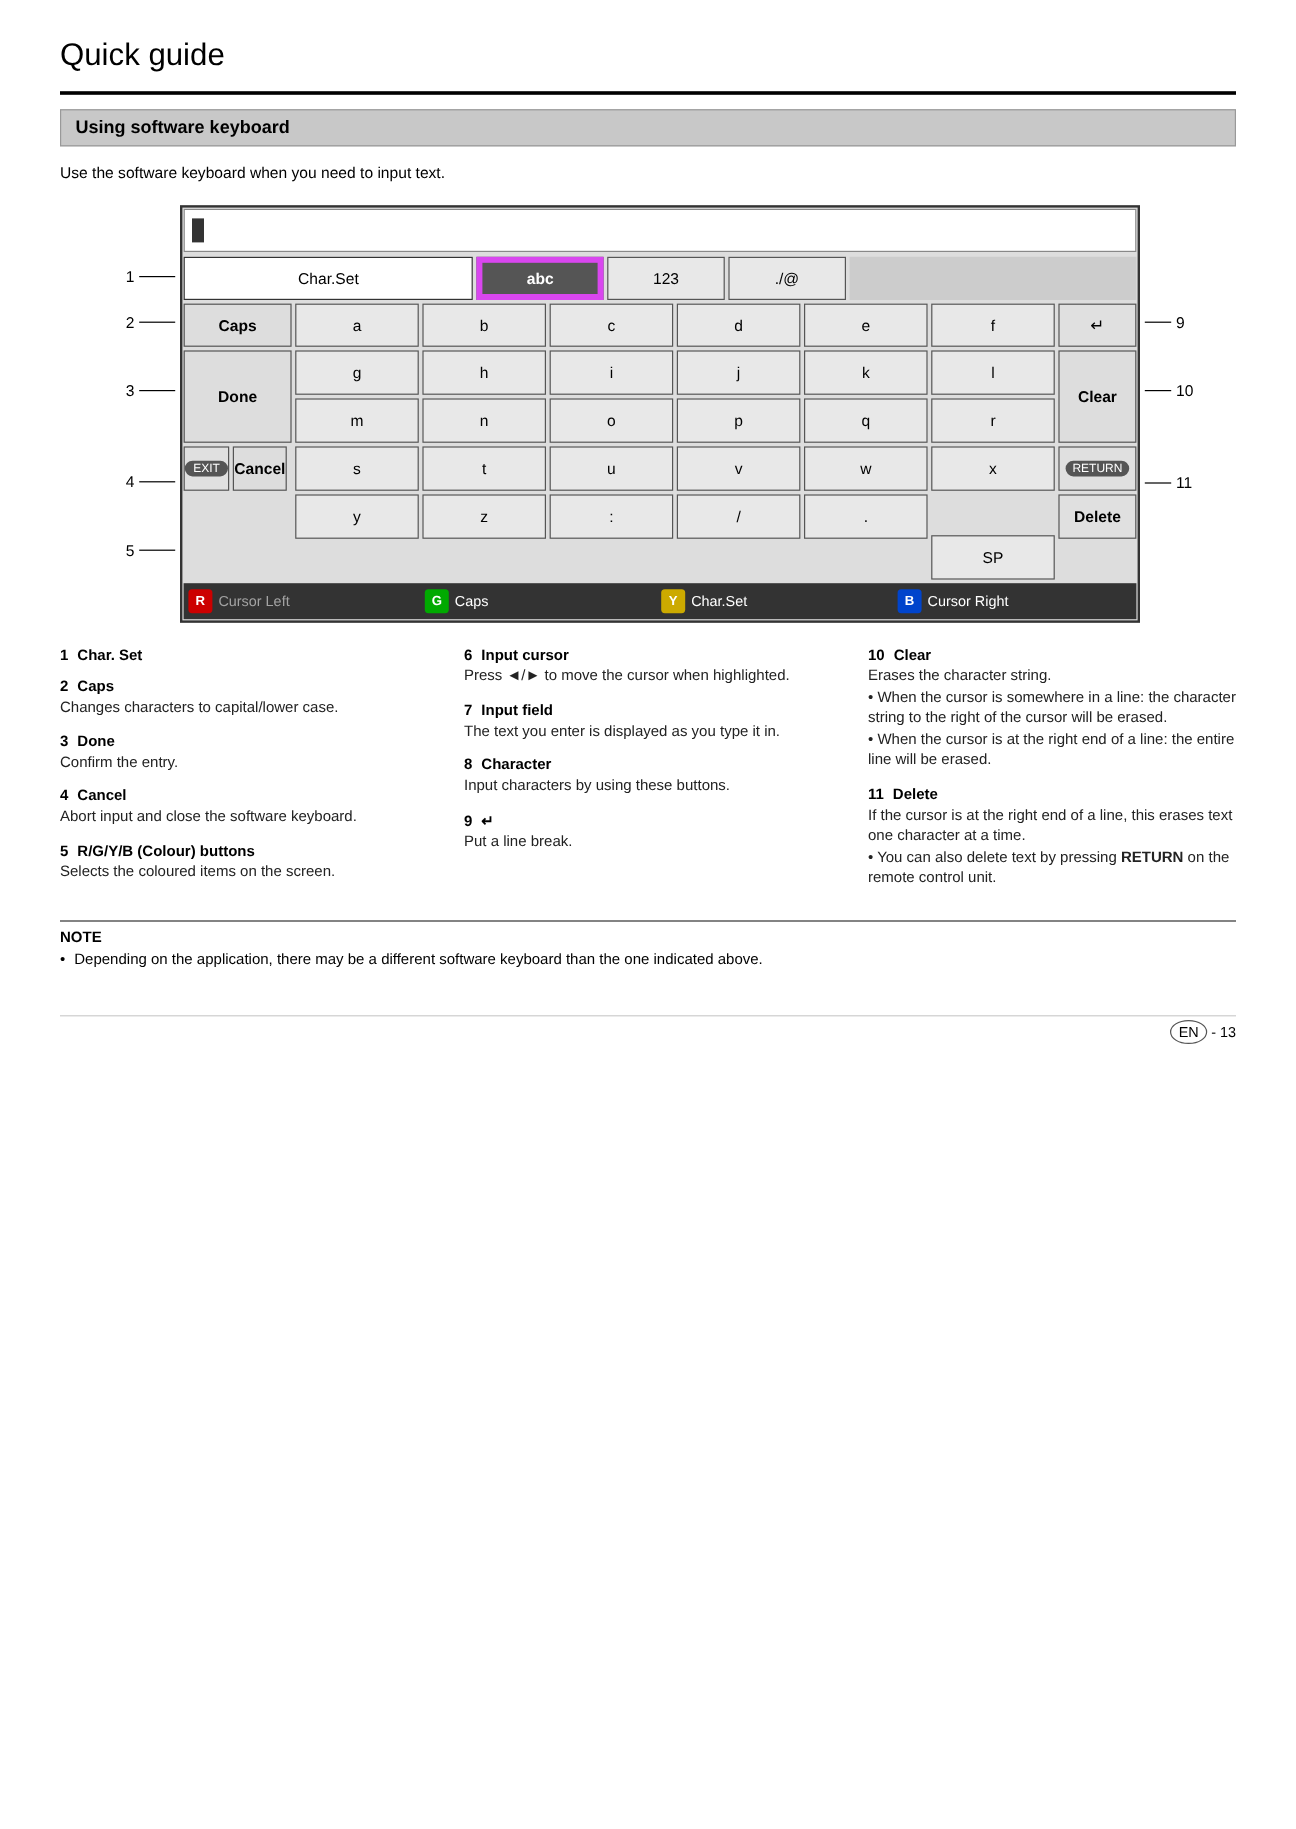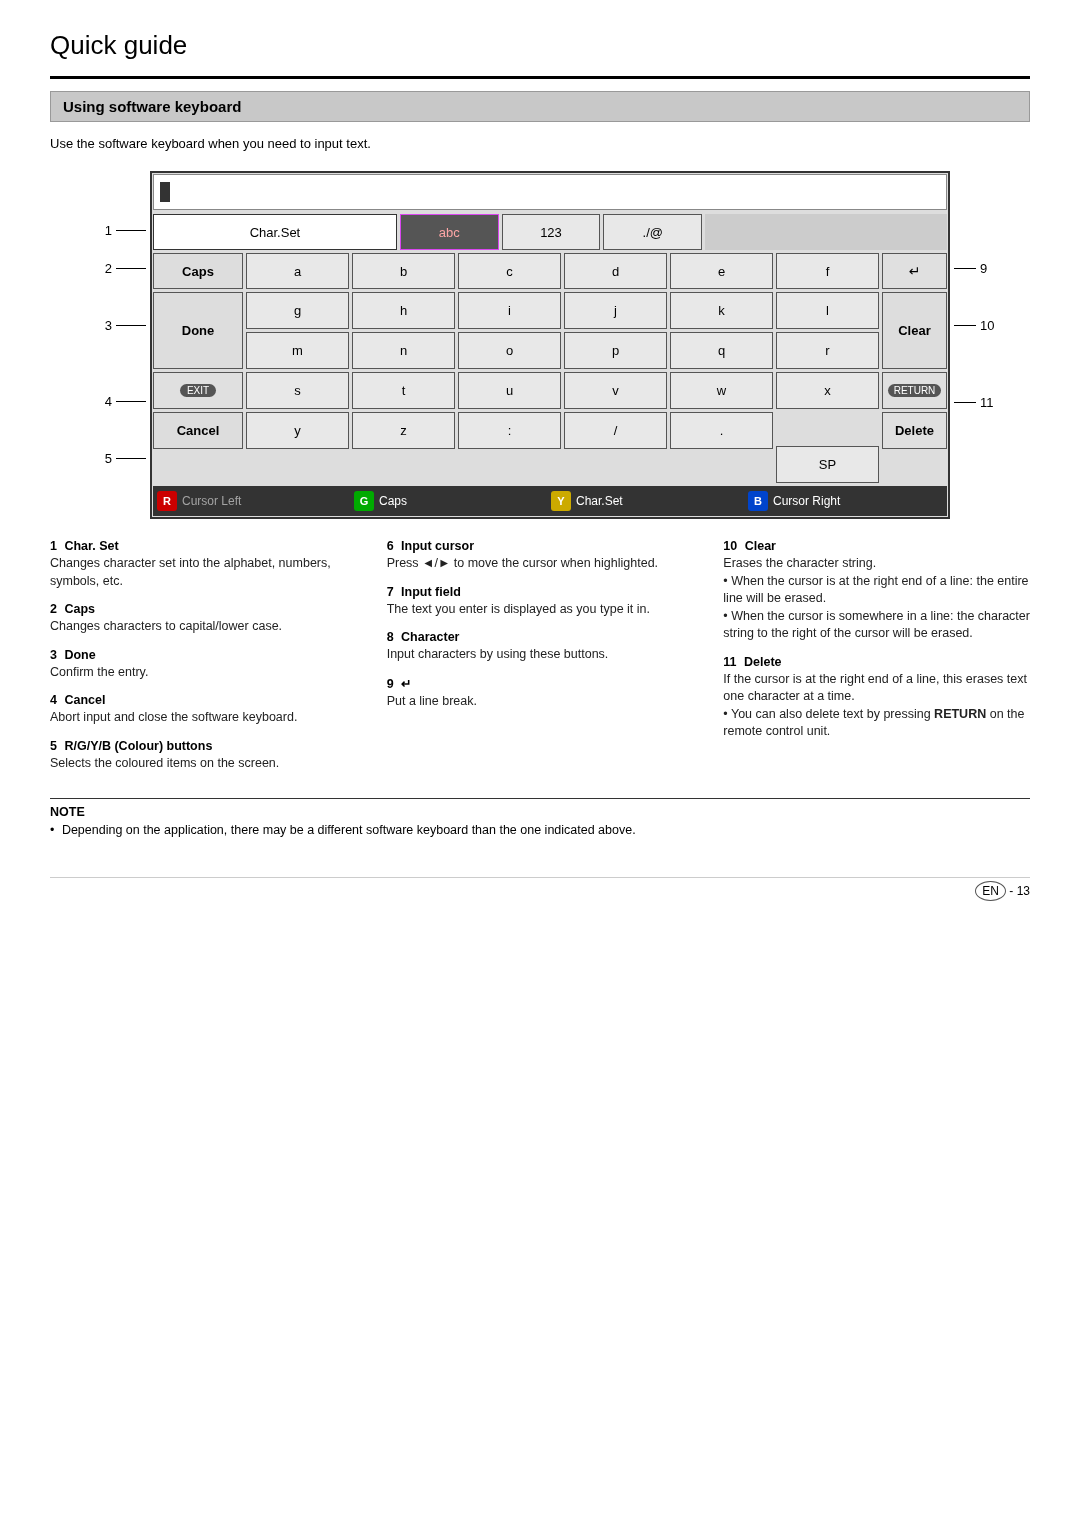--- a/index.html
+++ b/index.html
@@ -116,21 +116,21 @@
   </div>
 
   <div style="flex:1; border:2px solid #333; background:#ddd; padding:1px;">
 
     <div style="background:#fff; border:1px solid #888; height:36px; margin-bottom:4px; display:flex; align-items:center; padding:0 6px;">
       <span style="width:10px;height:20px;background:#333;display:inline-block;"></span>
     </div>
 
     <div style="display:flex; gap:3px; margin-bottom:3px;">
       <div style="flex:3; border:1px solid #333; background:#fff; display:flex; align-items:center; justify-content:center; height:36px; font-size:13px;">Char.Set</div>
-      <div style="flex:1.2; border:1px solid #d946ef; background:#555; color:#fca5a5; display:flex; align-items:center; justify-content:center; height:36px; font-size:13px;">abc</div>
+      <div style="flex:1.2; border:5px solid #d946ef; background:#555; color:#ffffff; display:flex; align-items:center; justify-content:center; height:36px; font-size:13px;font-weight:bold;">abc</div>
       <div style="flex:1.2; border:1px solid #555; background:#e8e8e8; display:flex; align-items:center; justify-content:center; height:36px; font-size:13px;">123</div>
       <div style="flex:1.2; border:1px solid #555; background:#e8e8e8; display:flex; align-items:center; justify-content:center; height:36px; font-size:13px;">./@</div>
       <div style="flex:3; background:#ccc;"></div>
     </div>
 
     <div style="display:flex; gap:3px; margin-bottom:3px;">
       <div style="width:90px; border:1px solid #555; background:#ddd; display:flex; align-items:center; justify-content:center; height:36px; font-size:13px; font-weight:bold;">Caps</div>
       <div style="flex:1; border:1px solid #555; background:#e8e8e8; display:flex; align-items:center; justify-content:center; height:36px; font-size:13px;">a</div>
       <div style="flex:1; border:1px solid #555; background:#e8e8e8; display:flex; align-items:center; justify-content:center; height:36px; font-size:13px;">b</div>
       <div style="flex:1; border:1px solid #555; background:#e8e8e8; display:flex; align-items:center; justify-content:center; height:36px; font-size:13px;">c</div>
@@ -161,21 +161,21 @@
           <div style="flex:1; border:1px solid #555; background:#e8e8e8; display:flex; align-items:center; justify-content:center; height:37px; font-size:13px;">q</div>
           <div style="flex:1; border:1px solid #555; background:#e8e8e8; display:flex; align-items:center; justify-content:center; height:37px; font-size:13px;">r</div>
         </div>
       </div>
 
       <div style="width:65px; border:1px solid #555; background:#ddd; display:flex; align-items:center; justify-content:center; height:77px; font-size:13px; font-weight:bold;">Clear</div>
     </div>
 
     <div style="display:flex; gap:3px; margin-bottom:3px;">
 
-      <div style="width:90px; display:flex; flex-direction:column; gap:3px;">
+      <div style="width:90px; display:flex; flex-direction:row; gap:3px;">
         <div style="border:1px solid #555; background:#e0e0e0; display:flex; align-items:center; justify-content:center; height:37px; font-size:11px; gap:4px;">
           <span style="background:#555; color:#fff; border-radius:10px; padding:1px 7px; font-size:10px;">EXIT</span>
         </div>
         <div style="border:1px solid #555; background:#ddd; display:flex; align-items:center; justify-content:center; height:37px; font-size:13px; font-weight:bold;">Cancel</div>
       </div>
 
       <div style="flex:1; display:flex; flex-direction:column; gap:3px;">
         <div style="display:flex; gap:3px;">
           <div style="flex:1; border:1px solid #555; background:#e8e8e8; display:flex; align-items:center; justify-content:center; height:37px; font-size:13px;">s</div>
           <div style="flex:1; border:1px solid #555; background:#e8e8e8; display:flex; align-items:center; justify-content:center; height:37px; font-size:13px;">t</div>
@@ -244,21 +244,20 @@
 
 <style>
 </style>
 
 <div class="descriptions" style="margin-top:20px;">
 
   <div>
     <div class="desc-item">
       <span class="desc-num">1</span>
       <span class="desc-title">Char. Set</span>
-      <div class="desc-body">Changes character set into the alphabet, numbers, symbols, etc.</div>
     </div>
     <div class="desc-item">
       <span class="desc-num">2</span>
       <span class="desc-title">Caps</span>
       <div class="desc-body">Changes characters to capital/lower case.</div>
     </div>
     <div class="desc-item">
       <span class="desc-num">3</span>
       <span class="desc-title">Done</span>
       <div class="desc-body">Confirm the entry.</div>
@@ -298,22 +297,22 @@
     </div>
   </div>
 
   <div>
     <div class="desc-item">
       <span class="desc-num">10</span>
       <span class="desc-title">Clear</span>
       <div class="desc-body">
         Erases the character string.
         <ul>
+          <li>When the cursor is somewhere in a line: the character string to the right of the cursor will be erased.</li>
           <li>When the cursor is at the right end of a line: the entire line will be erased.</li>
-          <li>When the cursor is somewhere in a line: the character string to the right of the cursor will be erased.</li>
         </ul>
       </div>
     </div>
     <div class="desc-item">
       <span class="desc-num">11</span>
       <span class="desc-title">Delete</span>
       <div class="desc-body">
         If the cursor is at the right end of a line, this erases text one character at a time.
         <ul>
           <li>You can also delete text by pressing <strong>RETURN</strong> on the remote control unit.</li>

